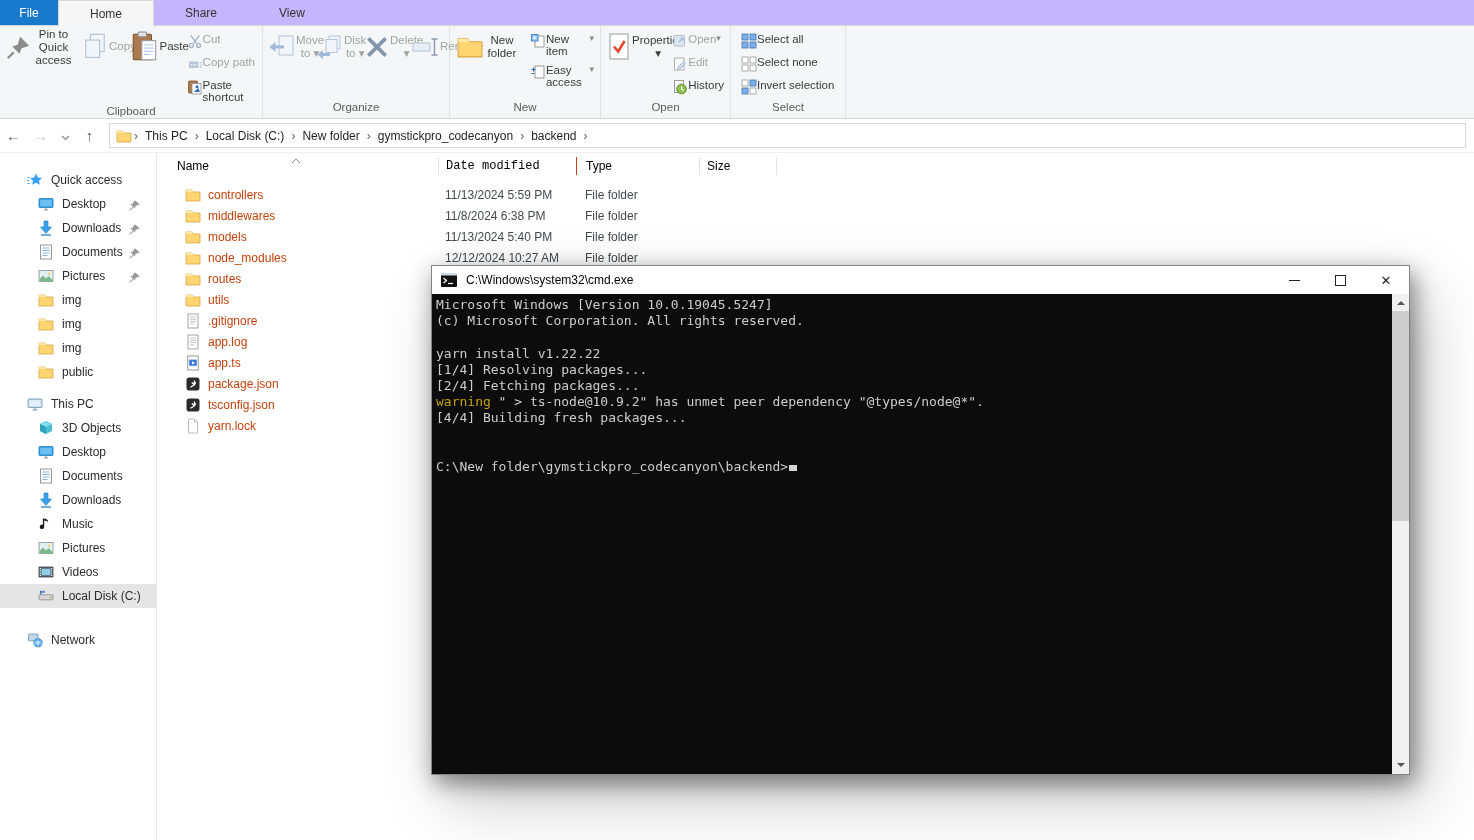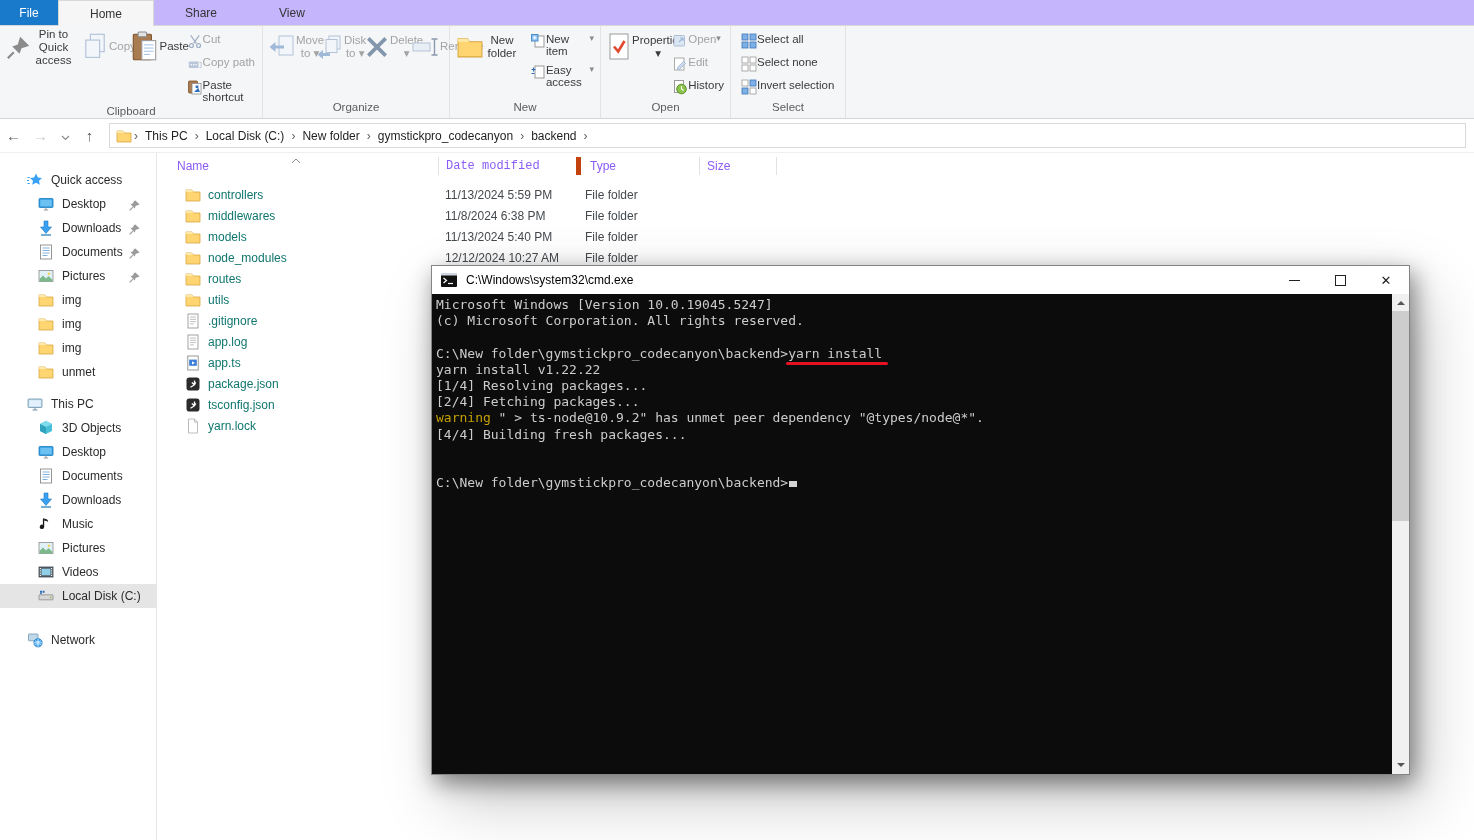--- a/index.html
+++ b/index.html
@@ -49,30 +49,30 @@
   .side-row{height:24px;display:flex;align-items:center;position:relative;cursor:default;}
   .side-row.root{padding-left:27px;}
   .side-row.child{padding-left:38px;}
   .side-row .ricon{width:16px;height:16px;margin-right:8px;display:flex;align-items:center;justify-content:center;}
   .side-row.selected{background:#e5e5e5;}
   .side-pin{position:absolute;right:6px;top:5px;}
 
   
   .filelist{position:absolute;top:152px;left:158px;right:0;bottom:0;font-size:12px;z-index:1;}
   .sort-caret{position:absolute;left:133px;top:1px;}
-  .cols{display:flex;height:28px;align-items:center;color:#8b5cf6;position:relative;}
+  .cols{display:flex;height:28px;align-items:center;color:#000000;position:relative;}
   .hcell{height:18px;line-height:18px;box-sizing:border-box;cursor:default;}
   .hc-name{width:280px;padding-left:19px;}
   .hc-date{width:138px;border-left:1px solid #e2e2e2;padding-left:7px;font-family:Liberation Mono, monospace;}
-  .hc-type{width:123px;border-left:5px solid #c2410c;padding-left:9px;}
+  .hc-type{width:123px;border-left:1px solid #c2410c;padding-left:9px;}
   .hc-size{width:77px;border-left:1px solid #e2e2e2;padding-left:7px;}
   .hc-end{width:1px;border-left:1px solid #e2e2e2;}
   .frows{margin-top:4px;}
   .frow{height:21px;display:flex;align-items:center;}
-  .fname{width:280px;display:flex;align-items:center;padding-left:27px;color:#0f766e;box-sizing:border-box;}
+  .fname{width:280px;display:flex;align-items:center;padding-left:27px;color:#c2410c;box-sizing:border-box;}
   .fname .ricon{width:16px;height:16px;margin-right:7px;display:flex;align-items:center;justify-content:center;}
   .fdate{width:138px;padding-left:7px;color:#44494e;box-sizing:border-box;}
   .ftype{width:123px;padding-left:9px;color:#44494e;box-sizing:border-box;}
   .fsize{width:77px;padding-left:7px;color:#44494e;box-sizing:border-box;}
 
   
   .cmdwin{position:absolute;left:431px;top:265px;width:979px;height:510px;background:#0c0c0c;
     border:1px solid #848484;box-sizing:border-box;z-index:20;display:flex;flex-direction:column;
     box-shadow:4px 8px 22px rgba(0,0,0,.45),14px 26px 60px rgba(0,0,0,.22);}
   .cmd-titlebar{height:28px;background:#fff;display:flex;align-items:center;font-size:12px;color:#000;flex:0 0 28px;}
@@ -486,21 +486,21 @@
         </span>
         <span>img</span>
       </div>
       <div class="side-row child">
         <span class="ricon">
           <svg width="16" height="16" viewBox="0 0 16 16">
             <path d="M1 3h6l1.5 2H15v9H1z" fill="#ffd572" stroke="#d9a741" stroke-width=".8"></path>
             <path d="M1 3h6l1.5 2H1z" fill="#ffe9a8"></path>
           </svg>
         </span>
-        <span>unmet</span>
+        <span>public</span>
       </div>
       <div class="side-row root" style="margin-top: 8px;">
         <span class="ricon">
           <svg width="16" height="16" viewBox="0 0 16 16">
             <rect x="1" y="3" width="14" height="8.5" rx=".8" fill="#bfd9ea" stroke="#7295ad" stroke-width=".8"></rect>
             <rect x="2.2" y="4.2" width="11.6" height="6.2" fill="#e2f1fd"></rect>
             <path d="M5.5 14h5M8 11.5V14" stroke="#7295ad" stroke-width="1.1"></path>
           </svg>
         </span>
         <span>This PC</span>
@@ -822,21 +822,20 @@
       <div class="cmd-btn">
           <span class="glyph-close">✕</span>
         </div>
     </div>
   </div>
   <div class="cmd-body">
     <div class="console" id="console">
         <div class="term-line"><span class="seg">Microsoft Windows [Version 10.0.19045.5247]</span></div>
         <div class="term-line"><span class="seg">(c) Microsoft Corporation. All rights reserved.</span></div>
         <div class="term-line"></div>
-        <div class="term-line"><span class="seg">C:\New folder\gymstickpro_codecanyon\backend&gt;</span><span class="seg underline-red">yarn install</span></div>
         <div class="term-line"><span class="seg">yarn install v1.22.22</span></div>
         <div class="term-line"><span class="seg">[1/4] Resolving packages...</span></div>
         <div class="term-line"><span class="seg">[2/4] Fetching packages...</span></div>
         <div class="term-line"><span class="seg warning">warning</span><span class="seg"> " &gt; ts-node@10.9.2" has unmet peer dependency "@types/node@*".</span></div>
         <div class="term-line"><span class="seg">[4/4] Building fresh packages...</span></div>
         <div class="term-line"></div>
         <div class="term-line"></div>
         <div class="term-line"><span class="seg">C:\New folder\gymstickpro_codecanyon\backend&gt;</span><span class="cursor"></span></div>
       </div>
     <div class="cmd-scroll">

